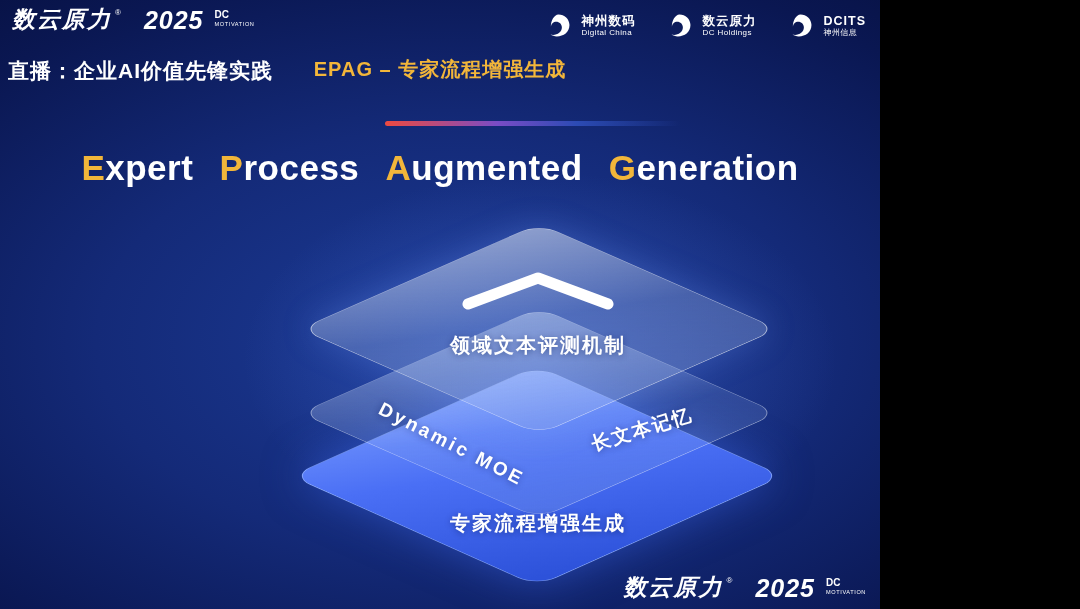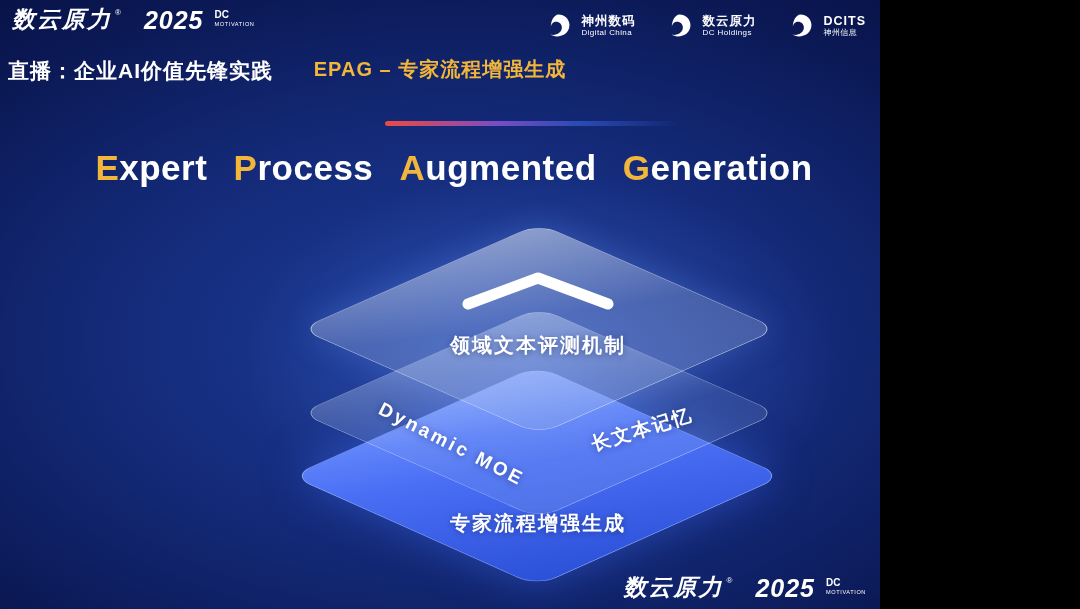--- a/index.html
+++ b/index.html
@@ -31,21 +31,21 @@
   .partner svg{display:block;}
   .partner-text{display:flex;flex-direction:column;line-height:1.15;}
   .partner-primary{font-size:12.5px;font-weight:700;letter-spacing:1px;}
   .partner-secondary{font-size:8px;letter-spacing:0.4px;}
   
   .page-title{position:absolute;top:56px;left:0;width:100%;text-align:center;
     font-size:20px;font-weight:700;letter-spacing:1px;color:#f2b63a;z-index:5;}
   .divider{position:absolute;top:121px;left:385px;width:295px;height:5px;border-radius:3px;z-index:5;
     background:linear-gradient(90deg,#ec4a41 0%,#7a4cc6 38%,#2c4bb4 65%,rgba(25,45,130,0) 100%);}
   .subtitle{position:absolute;top:148px;left:0;width:100%;text-align:center;
-    font-size:35px;font-weight:700;letter-spacing:0.5px;z-index:5;padding-left:14px;}
+    font-size:35px;font-weight:700;letter-spacing:0.5px;z-index:5;}
   .subtitle .word{margin:0 8px;}
   .subtitle .initial{color:#f2b63a;}
   
   .layer{position:absolute;width:330px;height:330px;border-radius:26px;}
   .layer-bottom{left:371px;top:310px;z-index:2;
     transform:scale(1.05,0.47) rotate(45deg);
     background:linear-gradient(115deg,#7b9dff 0%,#4a6ff5 45%,#2b50d8 100%);
     border:1px solid rgba(160,190,255,0.6);
     box-shadow:0 0 50px rgba(60,100,230,0.5);}
   .layer-middle{left:373px;top:247px;z-index:3;

